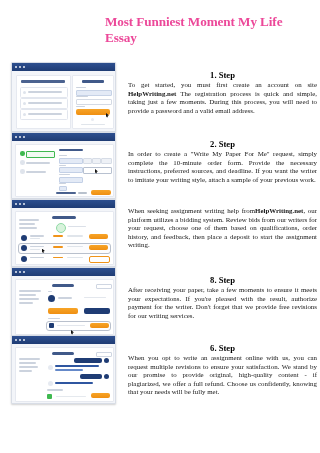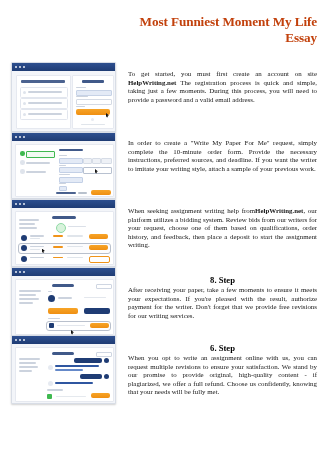--- a/index.html
+++ b/index.html
@@ -8,26 +8,26 @@
     background:#ffffff;
     font-family:"Liberation Serif", serif;
     overflow:hidden;
     position:relative;
   }
   .page{position:relative;width:320px;height:453px;}
 
   .doc-title{
     position:absolute;
     left:105px; top:14px; width:212px;
-    text-align:right;
+    text-align:left;
     font-family:"Liberation Serif", serif;
     font-weight:bold;
     font-size:13.2px;
     line-height:15.5px;
-    color:#c2410c;
+    color:#ec4899;
     letter-spacing:-0.1px;
   }
 
   
   .step-row{position:absolute;left:0;width:320px;}
   .shot{
     position:absolute;
     left:11px;
     width:103px;
     background:#ffffff;
@@ -122,20 +122,21 @@
           <div style="position:absolute;left:3px;top:23px;width:34px;height:4px;background:#fff;border:0.3px solid #d4dae4;border-radius:1px;"></div>
           <div class="ph" style="position:absolute;left:3px;top:29.5px;width:9px;height:1.3px;"></div>
           <div class="btn-or" style="position:absolute;left:3px;top:33px;width:34px;height:6px;"></div>
           <div class="cursor2" style="left:33px;top:37px;"></div>
           <div class="circ" style="position:absolute;left:18px;top:42px;width:3.4px;height:3.4px;background:#e6eaf1;"></div>
           <div class="ph" style="position:absolute;left:8px;top:47.5px;width:24px;height:1.2px;opacity:.6;"></div>
         </div>
       </div>
     </div>
     <div class="txt" style="top:8px;">
+      <h3>1. Step</h3>
       <p><span>To get started, you must first create an account on site </span><b>HelpWriting.net</b><span> The registration process is quick and simple, taking just a few moments. During this process, you will need to provide a password and a valid email address.</span></p>
     </div>
   </div>
 
   <div class="step-row" style="top:132px;">
     <div class="shot" style="top:0;height:65px;">
       <div class="shot-bar">
         <span class="dot"></span>
         <span class="dot"></span>
         <span class="dot"></span>
@@ -165,20 +166,21 @@
           <div class="ph" style="position:absolute;left:43px;top:38px;width:7px;height:1.3px;"></div>
           <div style="position:absolute;left:43px;top:40.5px;width:6px;height:3.4px;background:#e3eaf6;border:0.3px solid #c3d0e6;border-radius:1px;"></div>
           <div class="ph" style="position:absolute;left:43px;top:46.5px;width:10px;height:1.2px;opacity:.6;"></div>
         </div>
         <div class="ph-dark" style="position:absolute;left:44px;top:50.5px;width:20px;height:2.2px;opacity:.8;"></div>
         <div class="ph-mid" style="position:absolute;left:66px;top:50.8px;width:9px;height:1.8px;opacity:.7;"></div>
         <div class="btn-or" style="position:absolute;left:79px;top:49px;width:20px;height:5.2px;"></div>
       </div>
     </div>
     <div class="txt" style="top:7px;">
+      <h3>2. Step</h3>
       <p>In order to create a "Write My Paper For Me" request, simply complete the 10-minute order form. Provide the necessary instructions, preferred sources, and deadline. If you want the writer to imitate your writing style, attach a sample of your previous work.</p>
     </div>
   </div>
 
   <div class="step-row" style="top:199px;">
     <div class="shot" style="top:0;height:66px;">
       <div class="shot-bar">
         <span class="dot"></span>
         <span class="dot"></span>
         <span class="dot"></span>

